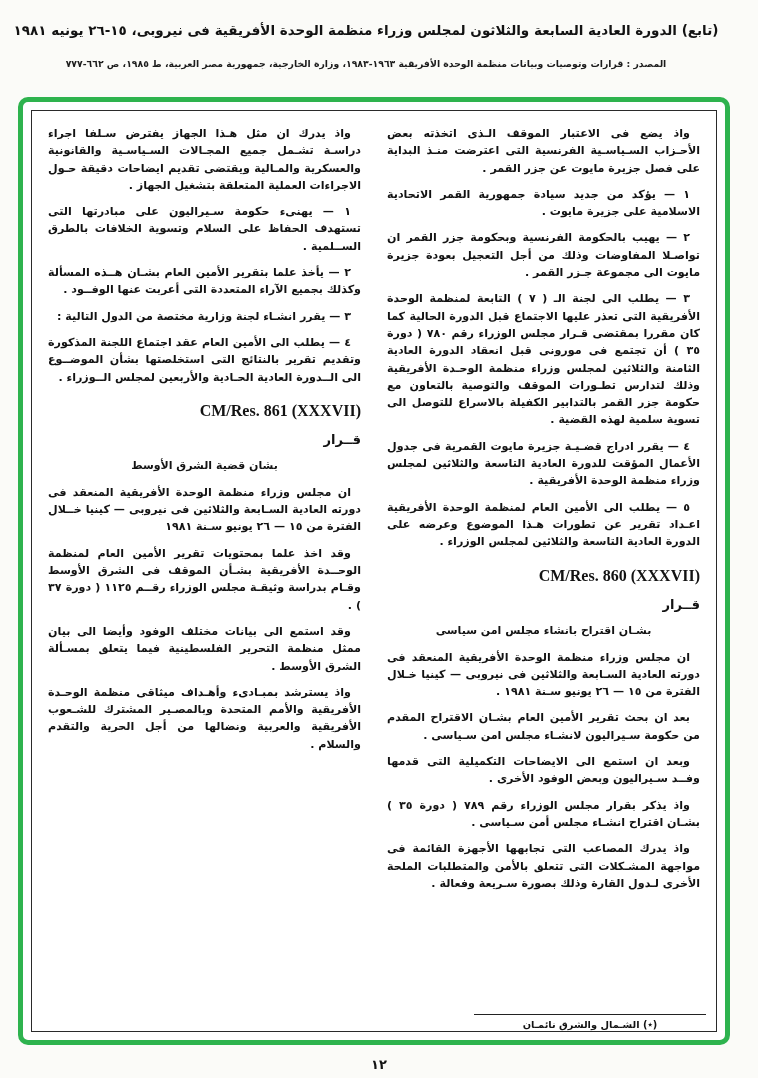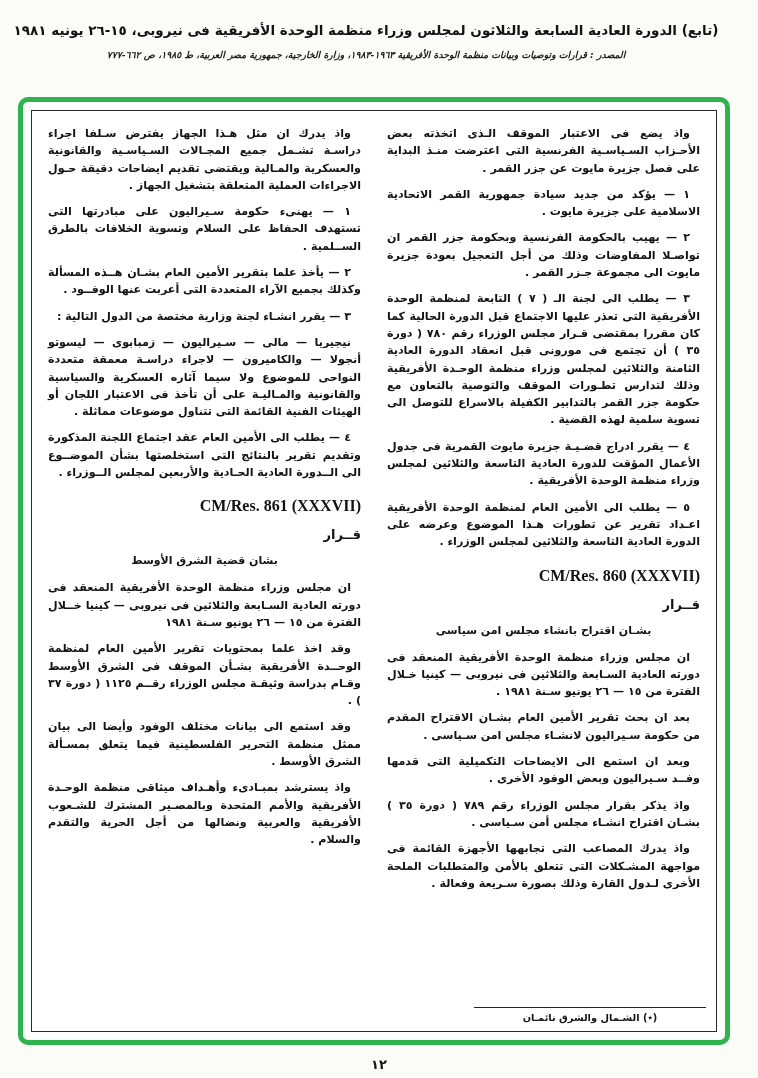--- a/index.html
+++ b/index.html
@@ -6,21 +6,21 @@
   body{
     width:758px;height:1078px;
     background:#fbfbf8;
     font-family:"DejaVu Sans", sans-serif;
     color:#131313;
     position:relative;
     overflow:hidden;
   }
   .header{position:absolute;top:0;left:0;width:732px;text-align:center;direction:rtl;}
   .header-line1{font-size:13.5px;font-weight:700;margin-top:22px;}
-  .header-line2{font-size:9.3px;font-weight:700;margin-top:11px;color:#1c1c1c;font-style:italic;}
+  .header-line2{font-size:9.3px;font-weight:700;margin-top:20px;color:#1c1c1c;}
   .green-frame{
     position:absolute;left:18px;top:97px;width:712px;height:948px;
     box-sizing:border-box;
     border:5px solid #2eb34e;
     border-radius:10px;
     background:#ffffff;
   }
   .inner-frame{
     position:absolute;left:8px;top:8px;right:8px;bottom:8px;
     border:1.5px solid #2a2a2a;
@@ -44,21 +44,21 @@
   }
   .res-title{
     text-align:right;font-size:13px;font-weight:700;
     margin:0 0 12px 0;letter-spacing:1px;
   }
   .res-subtitle{
     text-align:center;font-size:11px;font-weight:700;
     margin:0 0 12px 0;
   }
   .footnote-wrap{
-    position:absolute;bottom:8px;right:10px;width:232px;
+    position:absolute;bottom:1px;right:10px;width:232px;
     border-top:1.5px solid #222;
     padding-top:4px;text-align:center;direction:rtl;
   }
   .footnote{font-size:9.8px;font-weight:700;}
   .page-number{
     position:absolute;bottom:6px;left:0;width:758px;
     text-align:center;font-size:13px;font-weight:700;
   }
 </style>
 </head>
@@ -89,21 +89,20 @@
         <p class="para">وبعد ان استمع الى الايضاحات التكميلية التى قدمها وفــد سـيراليون وبعض الوفود الأخرى .</p>
         <p class="para">واذ يذكر بقرار مجلس الوزراء رقم ٧٨٩ ( دورة ٣٥ ) بشـان اقتراح انشـاء مجلس أمن سـياسى .</p>
         <p class="para">واذ يدرك المصاعب التى تجابهها الأجهزة القائمة فى مواجهة المشـكلات التى تتعلق بالأمن والمتطلبات الملحة الأخرى لـدول القارة وذلك بصورة سـريعة وفعالة .</p>
       </div>
 
       <div class="col">
         <p class="para">واذ يدرك ان مثل هـذا الجهاز يفترض سـلفا اجراء دراسـة تشـمل جميع المجـالات السـياسـية والقانونية والعسكرية والمـالية ويقتضى تقديم ايضاحات دقيقة حـول الاجراءات العملية المتعلقة بتشغيل الجهاز .</p>
         <p class="para">١ — يهنىء حكومة سـيراليون على مبادرتها التى تستهدف الحفاظ على السلام وتسوية الخلافات بالطرق الســلمية .</p>
         <p class="para">٢ — يأخذ علما بتقرير الأمين العام بشـان هــذه المسألة وكذلك بجميع الآراء المتعددة التى أعربت عنها الوفــود .</p>
         <p class="para">٣ — يقرر انشـاء لجنة وزارية مختصة من الدول التالية :</p>
-        <p class="para">نيجيريا — مالى — سـيراليون — زمبابوى — ليسوتو أنجولا — والكاميرون — لاجراء دراسـة معمقة متعددة النواحى للموضوع ولا سيما آثاره العسكرية والسياسية والقانونية والمـاليـة على أن تأخذ فى الاعتبار اللجان أو الهيئات الفنية القائمة التى تتناول موضوعات مماثلة .</p>
         <p class="para">٤ — يطلب الى الأمين العام عقد اجتماع اللجنة المذكورة وتقديم تقرير بالنتائج التى استخلصتها بشأن الموضــوع الى الــدورة العادية الحـادية والأربعين لمجلس الــوزراء .</p>
 
         <div class="res-id">CM/Res. 861 (XXXVII)</div>
         <div class="res-title">قــرار</div>
         <div class="res-subtitle">بشان قضية الشرق الأوسط</div>
         <p class="para">ان مجلس وزراء منظمة الوحدة الأفريقية المنعقد فى دورته العادية السـابعة والثلاثين فى نيروبى — كينيا خــلال الفترة من ١٥ — ٢٦ يونيو سـنة ١٩٨١</p>
         <p class="para">وقد اخذ علما بمحتويات تقرير الأمين العام لمنظمة الوحــدة الأفريقية بشـأن الموقف فى الشرق الأوسط وقـام بدراسة وثيقـة مجلس الوزراء رقــم ١١٢٥ ( دورة ٣٧ ) .</p>
         <p class="para">وقد استمع الى بيانات مختلف الوفود وأيضا الى بيان ممثل منظمة التحرير الفلسطينية فيما يتعلق بمسـألة الشرق الأوسط .</p>
         <p class="para">واذ يسترشد بمبـادىء وأهـداف ميثاقى منظمة الوحـدة الأفريقية والأمم المتحدة وبالمصـير المشترك للشـعوب الأفريقية والعربية ونضالها من أجل الحرية والتقدم والسلام .</p>
       </div>

